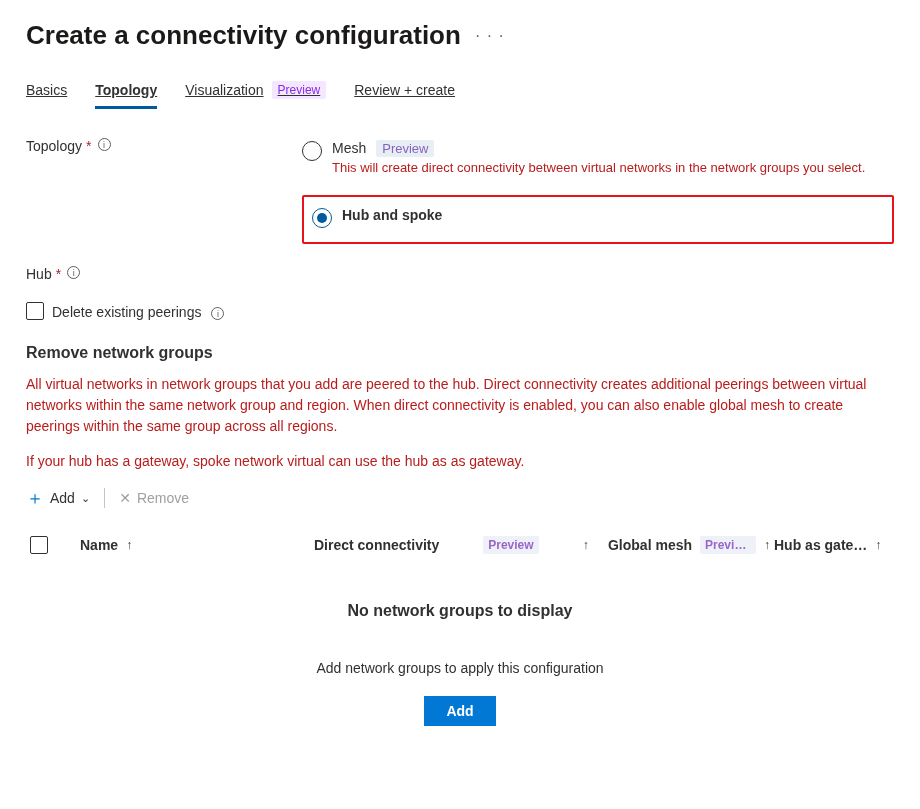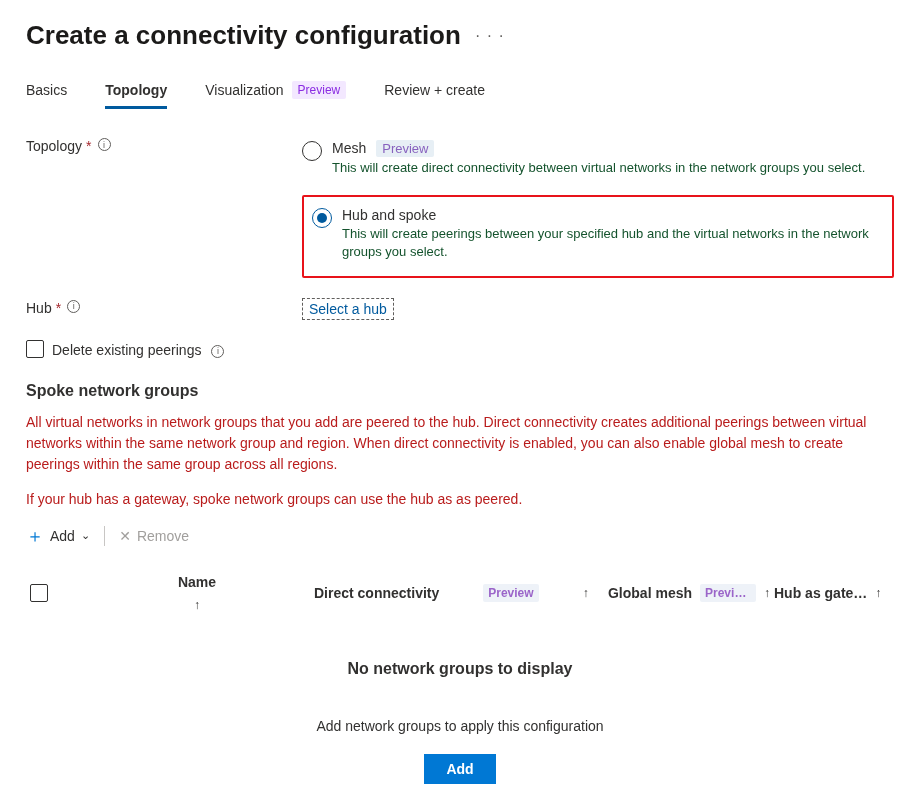--- a/index.html
+++ b/index.html
@@ -6,21 +6,21 @@
     body {
       font-family: "Segoe UI", -apple-system, BlinkMacSystemFont, sans-serif;
       color: #323130;
       font-size: 14px;
       background: #fff;
     }
     .page { width: 920px; padding: 20px 26px; }
     .title-row { display: flex; align-items: center; gap: 14px; margin-bottom: 30px; }
     .title { font-size: 26px; font-weight: 600; color: #1b1a19; text-align: center; }
     .more-icon { color: #605e5c; font-size: 16px; cursor: pointer; letter-spacing:1px;}
-    .tabs { display: flex; gap: 38px; border-bottom: 1px solid transparent; margin-bottom: 26px; }
+    .tabs { display: flex; gap: 28px; border-bottom: 1px solid transparent; margin-bottom: 26px; text-decoration: underline; }
     .tab { padding-bottom: 8px; font-size: 14px; cursor: pointer; border-bottom: 2px solid transparent; display:flex; align-items:center; gap:8px;}
     .tab.active { font-weight: 600; border-bottom: 3px solid #005a9e; }
     .badge-preview {
       display: inline-block;
       background: #f3e8ff;
       color: #8a2be2;
       font-size: 12px;
       padding: 2px 6px;
       border-radius: 2px;
     }
@@ -43,21 +43,21 @@
     .radio-option { display:flex; align-items:flex-start; gap:10px; margin-bottom:14px; padding:4px 0;}
     .radio-circle {
       width:20px; height:20px; border:1px solid #323130; border-radius:50%;
       display:flex; align-items:center; justify-content:center; flex-shrink:0; margin-top:1px; background:#fff;
       cursor:pointer;
     }
     .radio-selected { border-color:#005a9e; }
     .radio-dot { width:10px; height:10px; background:#005a9e; border-radius:50%; }
     .radio-labels { flex:1; }
     .radio-title { font-size:14px; display:flex; align-items:flex-start; gap:10px; }
-    .radio-desc { font-size:13px; color:#14532d; margin-top:2px; line-height:1.4; padding-right:8px;}
+    .radio-desc { font-size:13px; color:#b91c1c; margin-top:2px; line-height:1.4; padding-right:8px;}
     .highlight-box { border:2px solid #e8131a; padding:6px 8px 10px 8px; border-radius:2px; }
     .link-dashed {
       color:#005a9e;
       border:1px dashed #605e5c;
       padding:2px 6px;
       font-size:14px;
       cursor:pointer;
       display:inline-block;
     }
     .checkbox-row { display:flex; align-items:flex-end; gap:8px; margin:12px 0 24px 0;}
@@ -72,21 +72,21 @@
     .plus-icon { color:#0078d4; font-size:18px; font-weight:300; }
     .chevron-down { font-size:11px; color:#323130; }
     .divider-v { width:1px; height:20px; background:#c8c6c4; }
     .x-icon { font-size:14px; }
     .table-header {
       display:flex; align-items:center; padding:8px 0;
       font-size:14px; font-weight:600;
     }
     .th { display:flex; align-items:center; gap:8px; }
     .th-check { width:48px; padding-left:4px;}
-    .th-name { width:240px; padding-left:6px;flex-direction:column;}
+    .th-name { width:240px; padding-left:6px;}
     .th-direct { width:290px;gap:44px; }
     .th-global { width:170px;justify-content:center; }
     .th-hub { flex:1; }
     .sort-arrow { font-size:12px; color:#323130; }
     .empty-state { text-align:center; padding:40px 0 20px 0; }
     .empty-title { font-size:16px; font-weight:600; margin-bottom:10px; }
     .empty-sub { font-size:14px; color:#323130; margin-bottom:20px;margin-top:40px; }
     .primary-btn {
       background:#0078d4; color:#fff; border:none; padding:7px 22px; font-size:14px;
       font-weight:600; cursor:pointer;
@@ -126,55 +126,51 @@
         <div class="radio-labels">
           <div class="radio-title">
             <span>Mesh</span>
             <span class="badge-preview-inline">Preview</span>
           </div>
           <div class="radio-desc">This will create direct connectivity between virtual networks in the network groups you select.</div>
         </div>
       </div>
 
       <div class="highlight-box">
-        <div class="radio-option" style="margin-bottom:0;">
+        <div class="radio-option" style="margin-bottom:0;font-weight:bold;">
           <div class="radio-circle radio-selected">
             <div class="radio-dot"></div>
           </div>
           <div class="radio-labels">
             <div class="radio-title">
               <span>Hub and spoke</span>
             </div>
-            <div class="radio-desc">This will create peerings between your specified hub and the virtual networks in the network groups you select.</div>
           </div>
         </div>
       </div>
     </div>
   </div>
 
   <div class="field-row" style="margin-top:4px;">
     <div class="field-label">
       <span>Hub</span>
       <span class="req">*</span>
       <span class="info-icon">i</span>
     </div>
-    <div class="field-control">
-      <span class="link-dashed">Select a hub</span>
-    </div>
   </div>
 
   <div class="checkbox-row">
     <div class="checkbox"></div>
     <span>Delete existing peerings</span>
     <span class="info-icon">i</span>
   </div>
 
-  <div class="section-title">Spoke network groups</div>
+  <div class="section-title">Remove network groups</div>
   <div class="body-text">All virtual networks in network groups that you add are peered to the hub. Direct connectivity creates additional peerings between virtual networks within the same network group and region. When direct connectivity is enabled, you can also enable global mesh to create peerings within the same group across all regions.</div>
-  <div class="body-text">If your hub has a gateway, spoke network groups can use the hub as as peered.</div>
+  <div class="body-text">If your hub has a gateway, spoke network virtual can use the hub as as gateway.</div>
 
   <div class="toolbar">
     <div class="toolbar-btn">
       <span class="plus-icon">＋</span>
       <span>Add</span>
       <span class="chevron-down">⌄</span>
     </div>
     <div class="divider-v"></div>
     <div class="toolbar-btn disabled">
       <span class="x-icon">✕</span>

